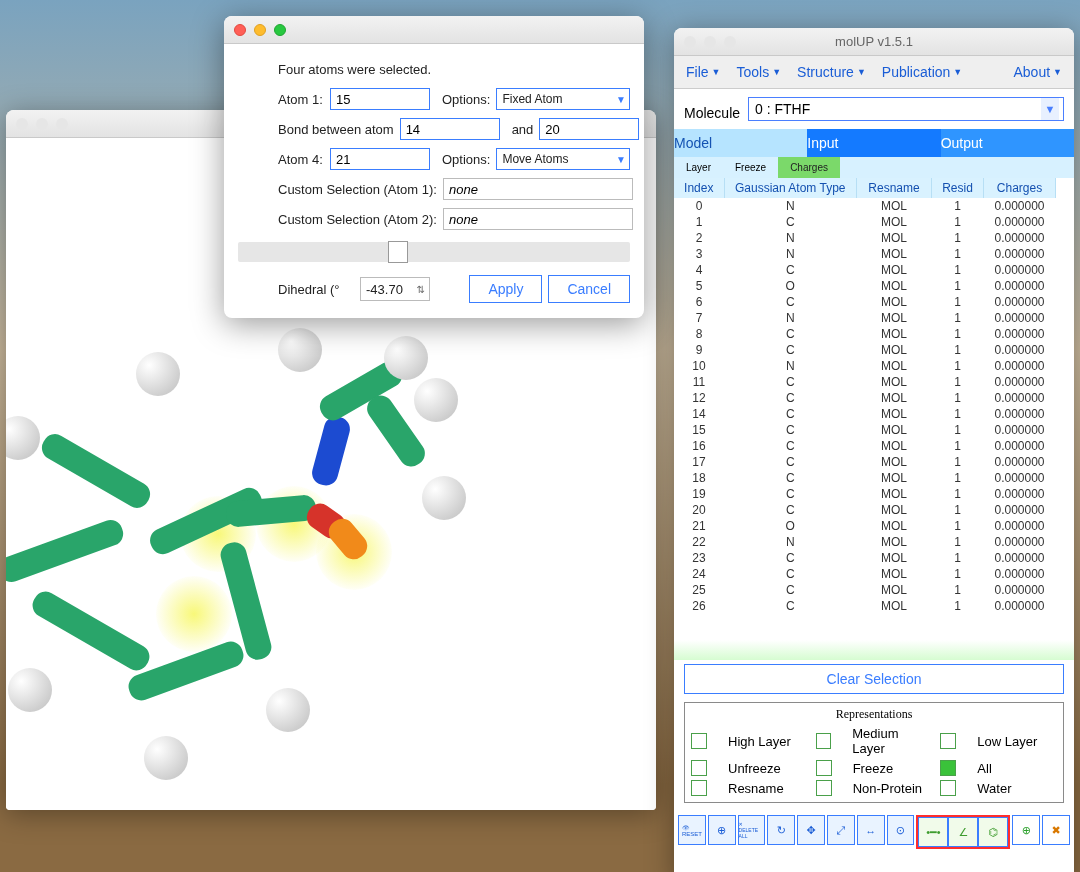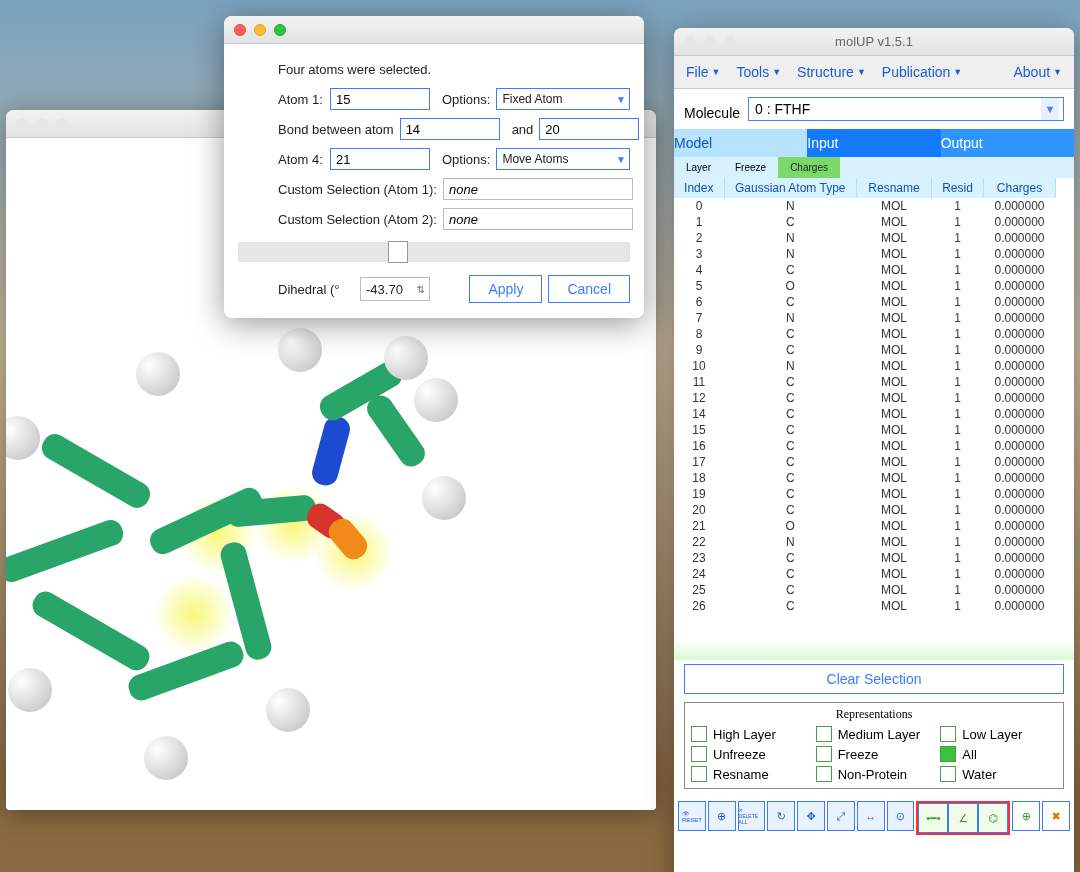--- a/index.html
+++ b/index.html
@@ -59,21 +59,21 @@
   .tbl { width:100%; border-collapse:collapse; font-size:12px; }
   .tbl th { background:#d9f2ff; color:#1450b0; font-weight:normal; padding:3px 8px; border-right:1px solid #b7dff5; }
   .tbl td { padding:1px 4px; text-align:center; color:#333; }
   .bottom-pad { background:linear-gradient(#fff,#d6fcd1); height:20px; }
 
   .clear-sel { margin:4px 10px 8px 10px; height:30px; border:1px solid #3a7dff; color:#3a7dff; display:flex; align-items:center; justify-content:center; font-size:14px; cursor:pointer; }
 
   .reps { margin:4px 10px 8px 10px; border:1px solid #8a8a8a; padding:4px 6px 6px 6px; }
   .reps-title { text-align:center; font-size:12px; margin-bottom:4px; font-family: Liberation Serif, serif; }
   .reps-grid { display:grid; grid-template-columns:1fr 1fr 1fr; gap:4px 8px; font-size:13px; font-family: Menlo, monospace; }
-  .rep-item { display:flex; align-items:center; gap:6px; }
+  .rep-item { display:flex; align-items:center; gap:21px; }
   .ck { width:16px; height:16px; border:1px solid #4aa04a; }
   .ck.checked { background:#3ac23a; }
 
   .toolbar { display:flex; gap:2px; padding:4px; }
   .tool { width:30px; height:30px; border:1px solid #3a7dff; background:#e9f3ff; display:flex; align-items:center; justify-content:center; font-size:11px; color:#1a5dd6; cursor:pointer; }
   .tool-red-wrap { display:flex; border:2px solid #ff2d2d; }
   .tool-red-wrap .tool { border-color:#3a7dff; background:#f1fbea; color:#3e9c2e; }
 
   
   .molecule-stub { position:absolute; left:10px; top:200px; width:420px; height:420px; }

